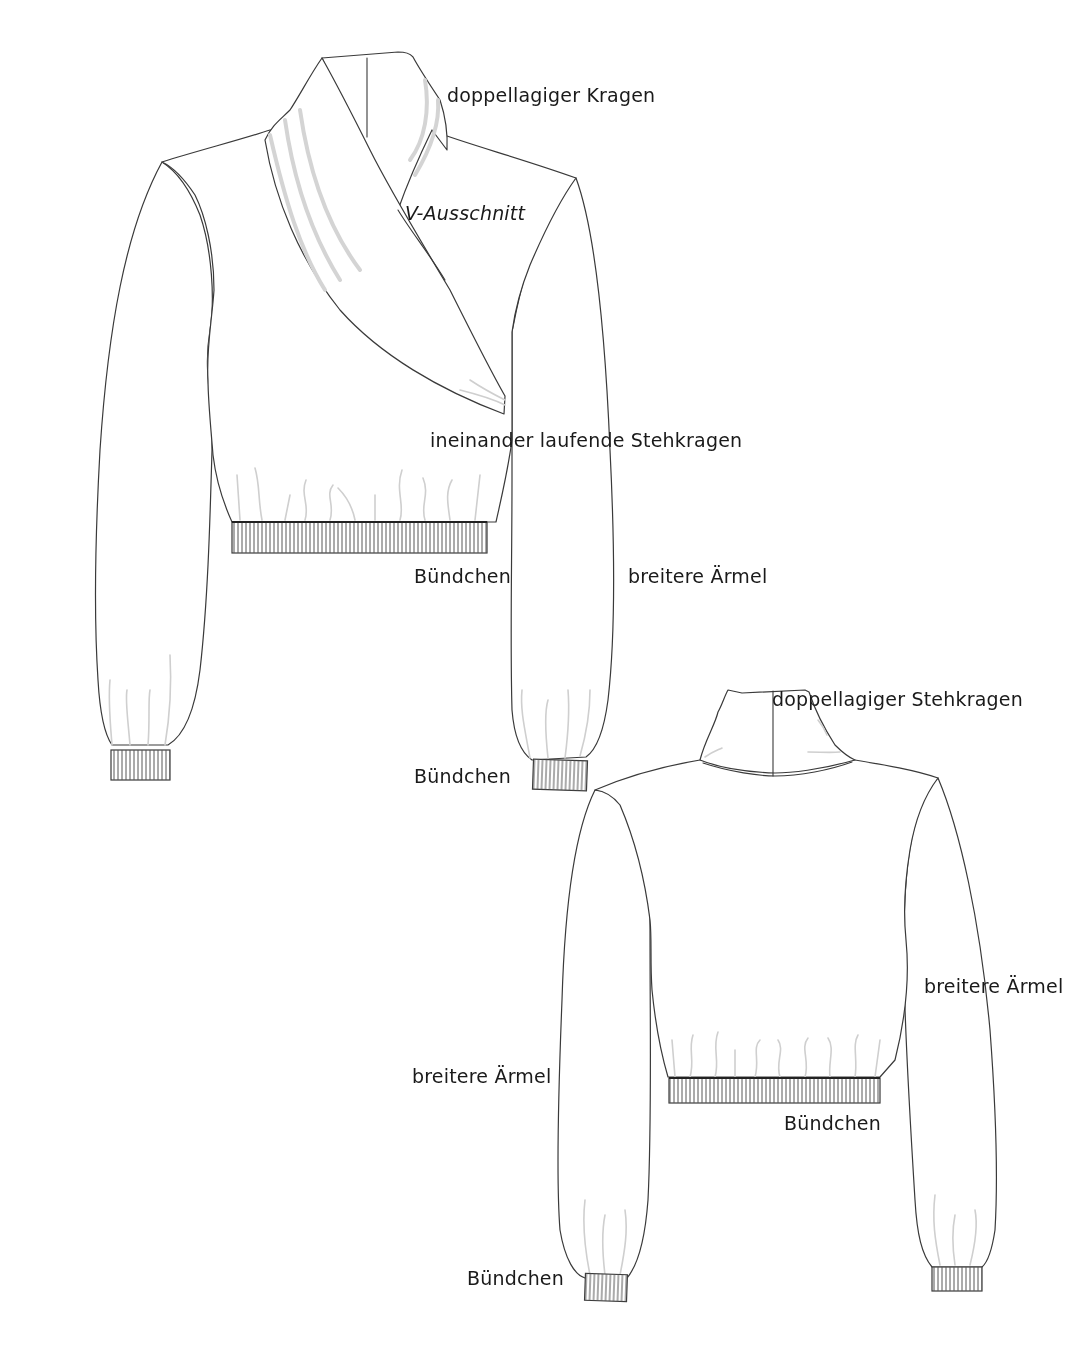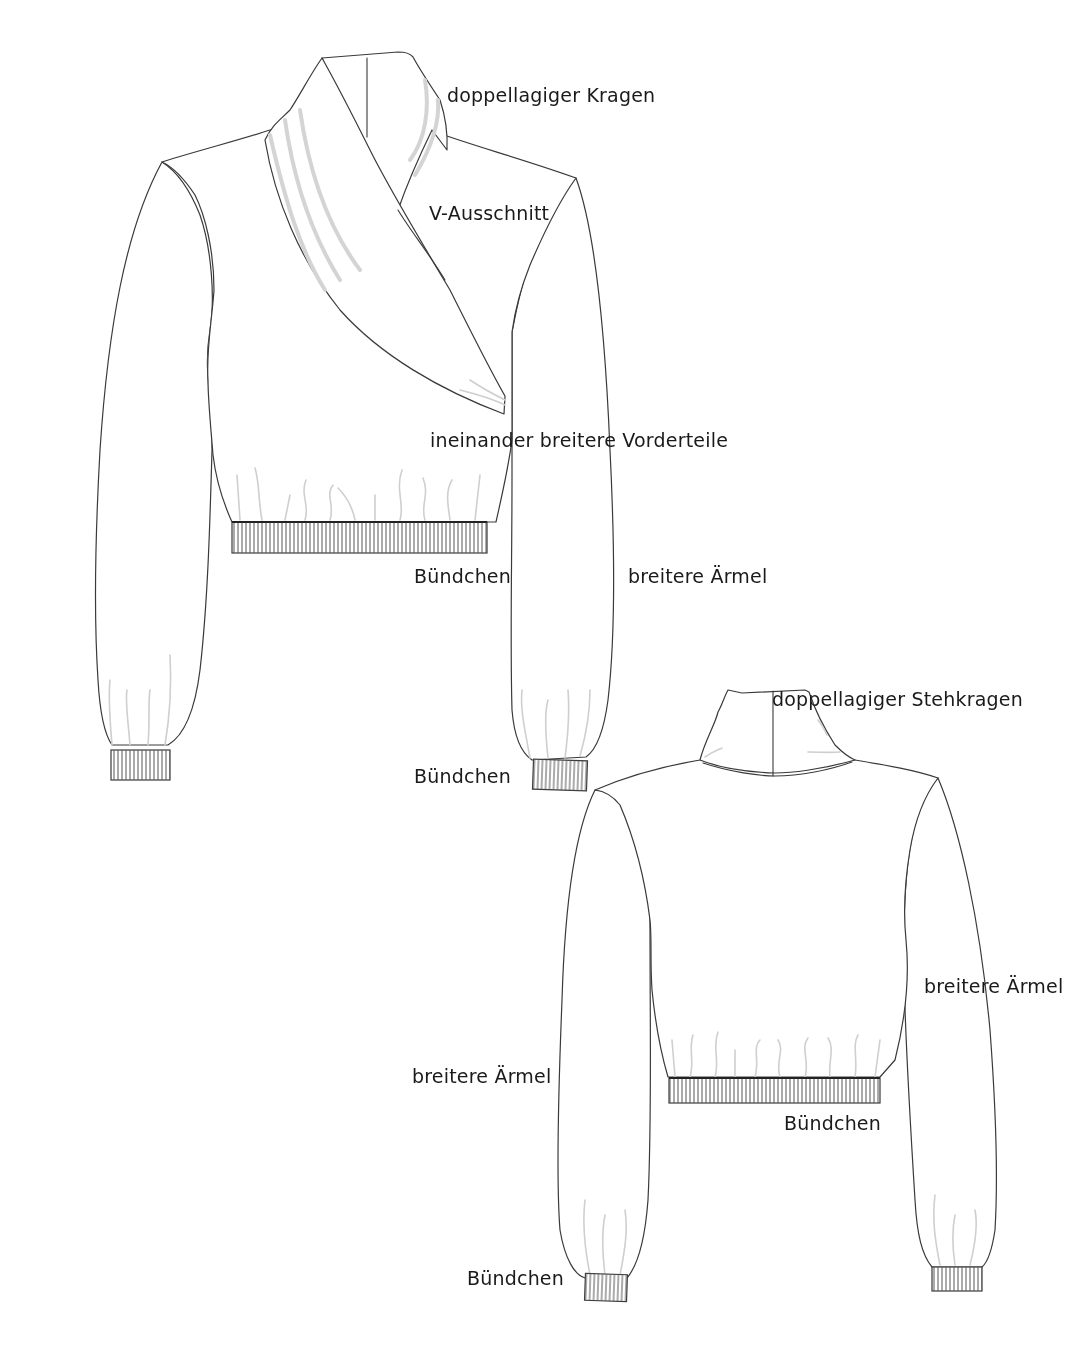--- a/index.html
+++ b/index.html
@@ -134,22 +134,22 @@
       <path class="fold" d="M940,1265 C935,1240 932,1220 935,1195"></path>
       <path class="fold" d="M955,1265 C952,1245 952,1230 955,1215"></path>
       <path class="fold" d="M970,1265 C975,1245 978,1225 975,1210"></path>
 
       <rect class="rib-box" x="932" y="1267" width="50" height="24"></rect>
       <rect x="932" y="1267" width="50" height="24" fill="url(#rib)"></rect>
     </g>
   </svg>
 
   <span class="label" style="left:447px; top:86px;">doppellagiger Kragen</span>
-  <span class="label" style="left:429px; top:204px;">V-Ausschnitt</span>
-  <span class="label" style="left:430px; top:431px;">ineinander breitere Vorderteile</span>
+  <span class="label" style="left:405px; top:204px;font-style:italic;">V-Ausschnitt</span>
+  <span class="label" style="left:430px; top:431px;">ineinander laufende Stehkragen</span>
   <span class="label" style="left:414px; top:567px;">Bündchen</span>
   <span class="label" style="left:628px; top:567px;">breitere Ärmel</span>
   <span class="label" style="left:414px; top:767px;">Bündchen</span>
 
   <span class="label" style="left:772px; top:690px;">doppellagiger Stehkragen</span>
   <span class="label" style="left:924px; top:977px;">breitere Ärmel</span>
   <span class="label" style="left:412px; top:1067px;">breitere Ärmel</span>
   <span class="label" style="left:784px; top:1114px;">Bündchen</span>
   <span class="label" style="left:467px; top:1269px;">Bündchen</span>
 </div>

